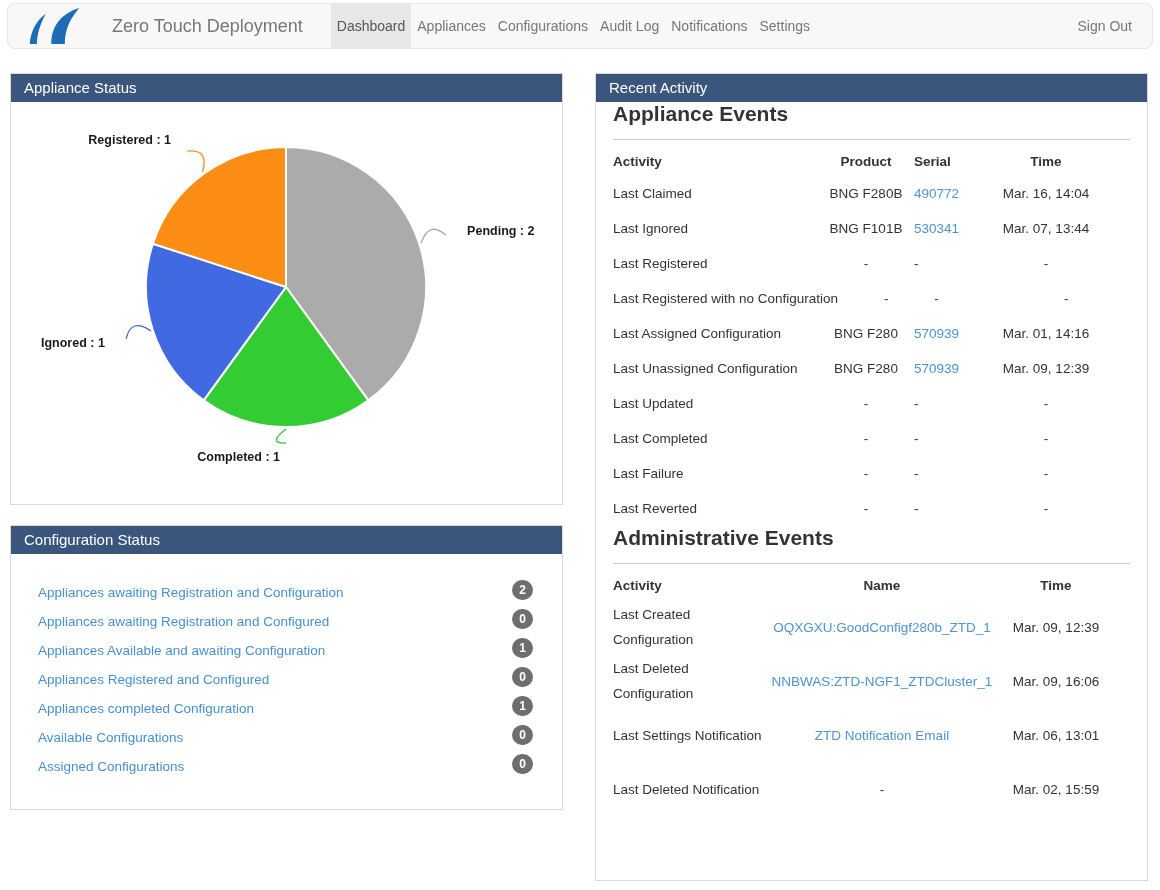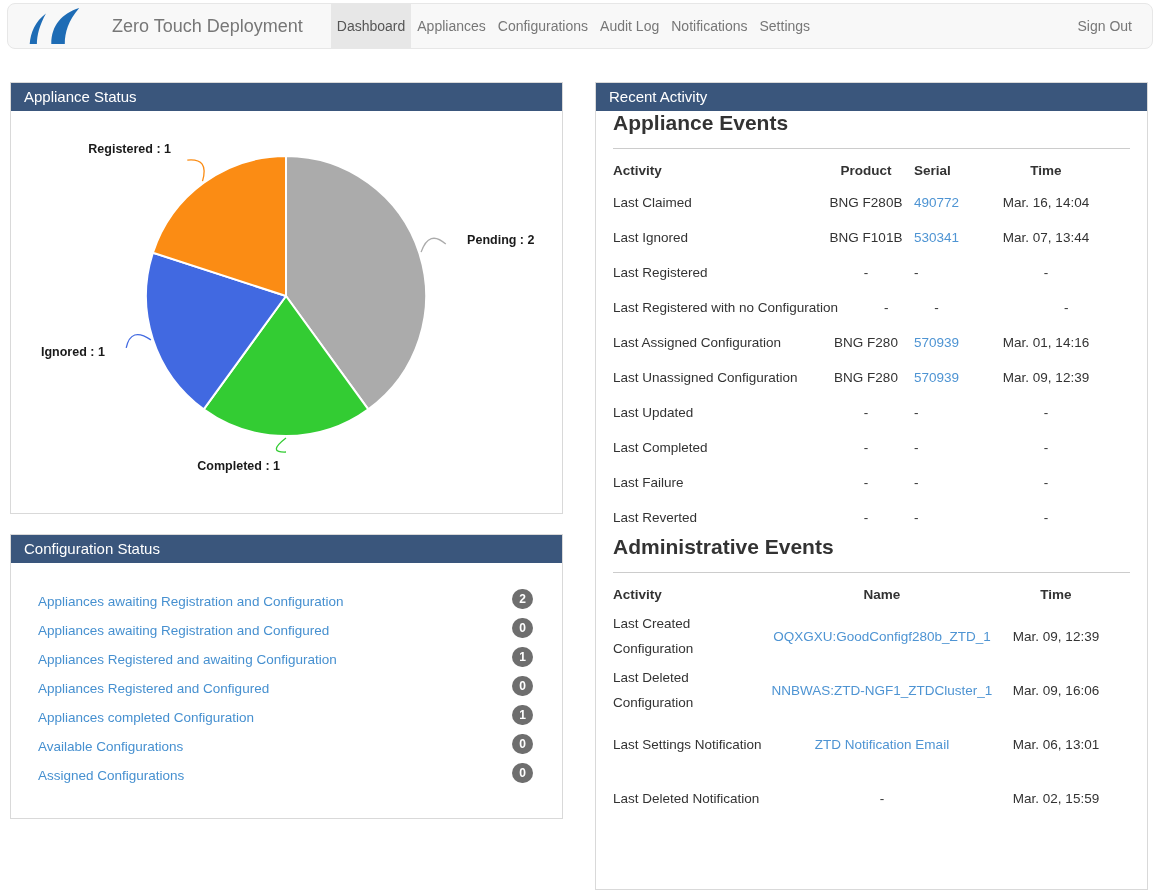--- a/index.html
+++ b/index.html
@@ -15,21 +15,21 @@
   .brand-text { font-size:18px; color:#777; white-space:nowrap; }
   .nav-items { display:flex; align-items:stretch; }
   .nav-item { display:flex; align-items:center; padding:0 6px; font-size:14px;
               color:#777; cursor:pointer; text-decoration:none; }
   .nav-item.active { background:#e7e7e7; color:#555; }
   .nav-signout { margin-left:auto; display:flex; align-items:center;
                  padding:0 20px; font-size:14px; color:#777; cursor:pointer; }
 
   
   .content { display:flex; margin:24px 12px 0 10px; gap:32px; }
-  .col { width:553px; flex:0 0 553px;margin-top:9px; }
+  .col { width:553px; flex:0 0 553px; }
 
   .panel { border:1px solid #d9d9d9; background:#fff; }
   .panel-heading { background:#3a567c; color:#fff; font-size:15px;
                    padding:5px 13px; height:28px; line-height:18px; }
   .panel + .panel { margin-top:20px; }
 
   
   .pie-body { height:402px; position:relative; }
   .pie-body svg { display:block; }
   .pie-label { font-size:12.5px; font-weight:bold; fill:#1a1a1a; }
@@ -118,21 +118,21 @@
       <div class="cfg-body" id="cfg-list">
           <div class="cfg-row">
             <a class="cfg-link">Appliances awaiting Registration and Configuration</a>
             <span class="badge">2</span>
           </div>
           <div class="cfg-row">
             <a class="cfg-link">Appliances awaiting Registration and Configured</a>
             <span class="badge">0</span>
           </div>
           <div class="cfg-row">
-            <a class="cfg-link">Appliances Registered and awaiting Configuration</a>
+            <a class="cfg-link">Appliances Available and awaiting Configuration</a>
             <span class="badge">1</span>
           </div>
           <div class="cfg-row">
             <a class="cfg-link">Appliances Registered and Configured</a>
             <span class="badge">0</span>
           </div>
           <div class="cfg-row">
             <a class="cfg-link">Appliances completed Configuration</a>
             <span class="badge">1</span>
           </div>

